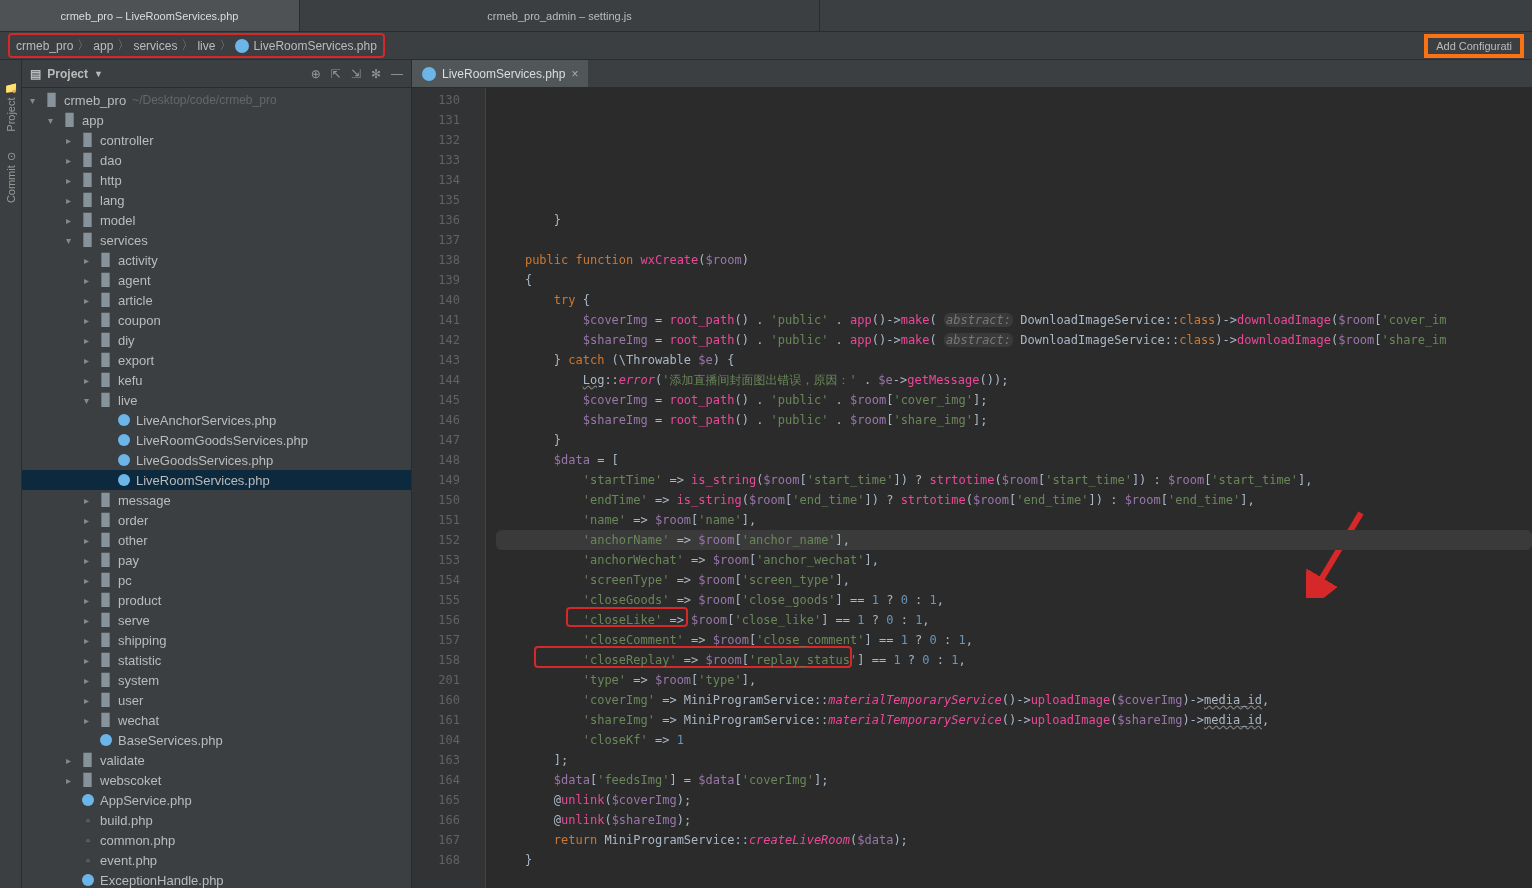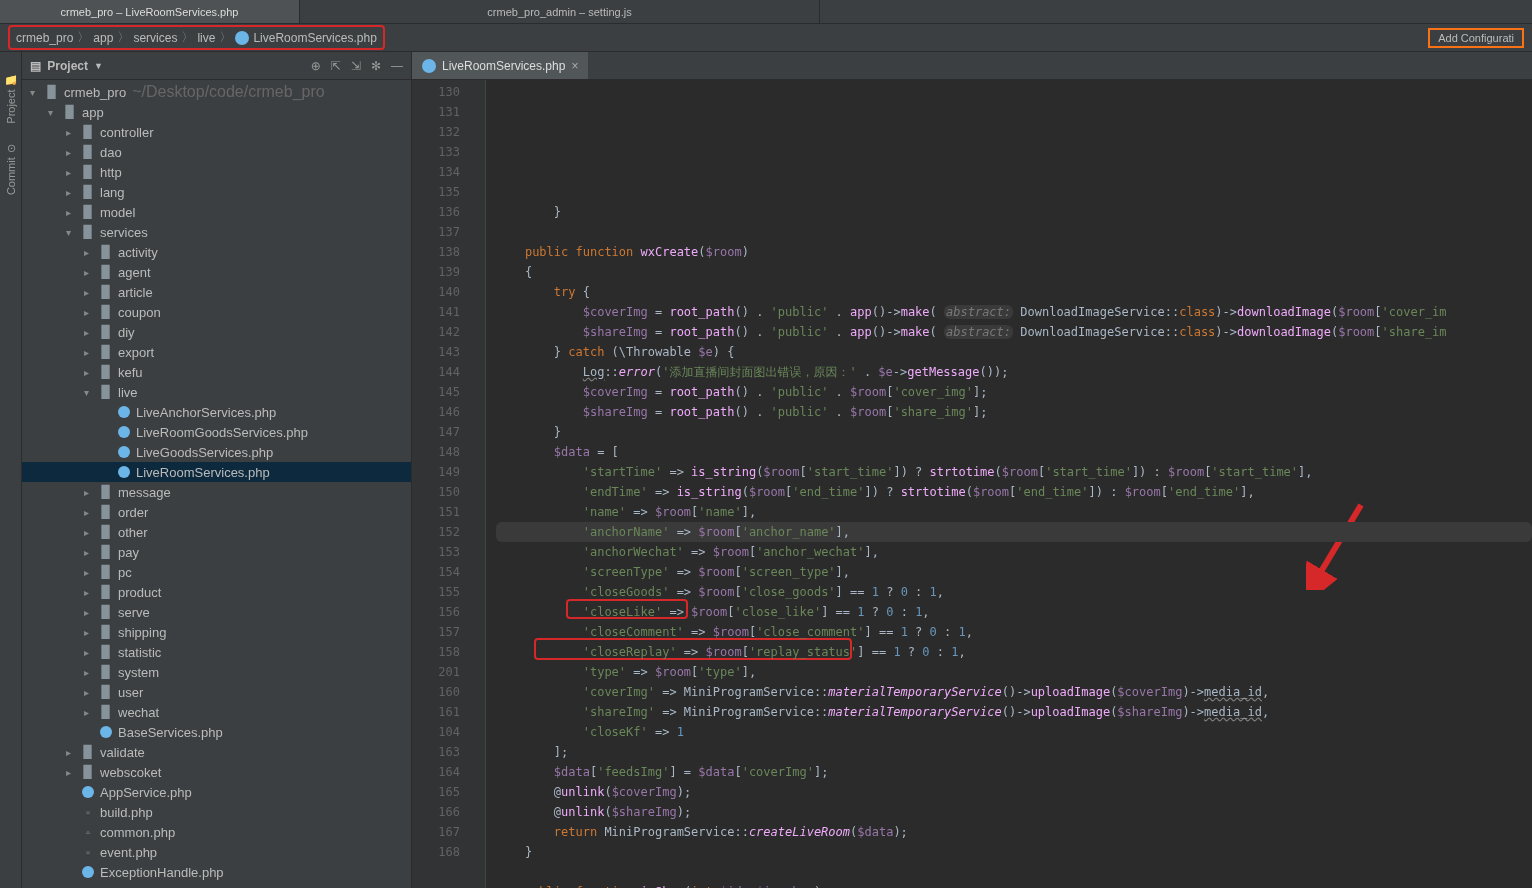--- a/index.html
+++ b/index.html
@@ -6,21 +6,21 @@
 body {
   font-family: -apple-system, BlinkMacSystemFont, "Segoe UI", sans-serif;
   background: #2b2b2b;
   color: #a9b7c6;
   font-size: 12px;
   overflow: hidden;
   width: 1532px;
   height: 888px;
 }
 .tabs-top {
-  height: 24px;
+  height: 32px;
   background: #3c3f41;
   display: flex;
   border-bottom: 1px solid #2b2b2b;
 }
 .tab-top {
   padding: 4px 20px;
   color: #bbb;
   font-size: 11px;
   border-right: 1px solid #2b2b2b;
   display: flex;
@@ -55,21 +55,21 @@
 }
 .crumb-sep { color: #888; }
 .php-icon {
   width: 14px; height: 14px;
   background: #6cb5e8;
   border-radius: 50%;
   display: inline-block;
 }
 .add-config-btn {
   background: #3c3f41;
-  border: 2px solid #f97316;
+  border: 4px solid #f97316;
   color: #bbb;
   padding: 2px 8px;
   font-size: 11px;
 }
 .main-area {
   display: flex;
   height: calc(100% - 52px);
 }
 .left-rail {
   width: 22px;
@@ -145,21 +145,21 @@
   justify-content: center;
 }
 .folder-icon { color: #87939a; }
 .file-php-icon {
   width: 12px; height: 12px;
   background: #6cb5e8;
   border-radius: 50%;
 }
 .file-generic-icon { color: #aaa; font-size: 10px; }
 .tree-label { font-size: 13px; }
-.tree-hint { color: #666; margin-left: 6px; font-size: 16px; }
+.tree-hint { color: #666; margin-left: 6px; font-size: 12px; }
 .indent-0 { padding-left: 8px; }
 .indent-1 { padding-left: 26px; }
 .indent-2 { padding-left: 44px; }
 .indent-3 { padding-left: 62px; }
 .indent-4 { padding-left: 80px; }
 .editor-area {
   flex: 1;
   display: flex;
   flex-direction: column;
   background: #2b2b2b;
@@ -207,21 +207,21 @@
   font-size: 12px;
   line-height: 20px;
   padding: 2px 0 0 10px;
   white-space: pre;
   position: relative;
   overflow: hidden;
 }
 .code-line { height: 20px; position: relative; }
 .code-line.hl-current { background: #3a3a3a; border-radius: 6px; }
 .kw { color: #cc7832; }
-.fn { color: #f0abfc; }
+.fn { color: #ec4899; }
 .var { color: #9876aa; }
 .str { color: #6a8759; }
 .num { color: #6897bb; }
 .hint { color: #787878; background: #3a3a3a; font-style: italic; padding: 0 2px; border-radius: 6px; }
 .underline-wavy { text-decoration: underline wavy #808080; }
 .red-box {
   position: absolute;
   border: 2px solid #d62828;
   border-radius: 4px;
   pointer-events: none;

